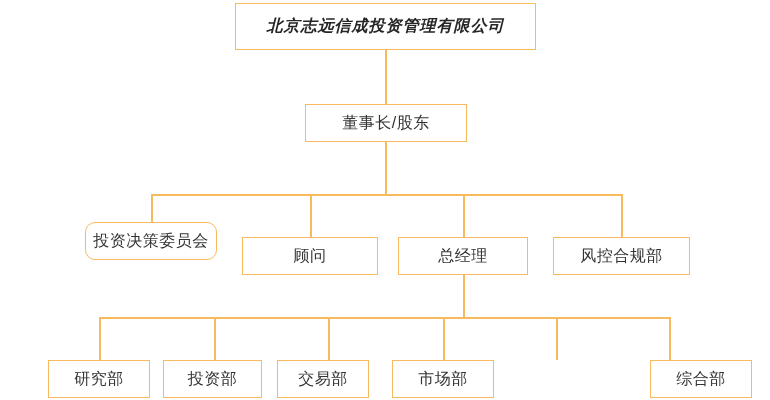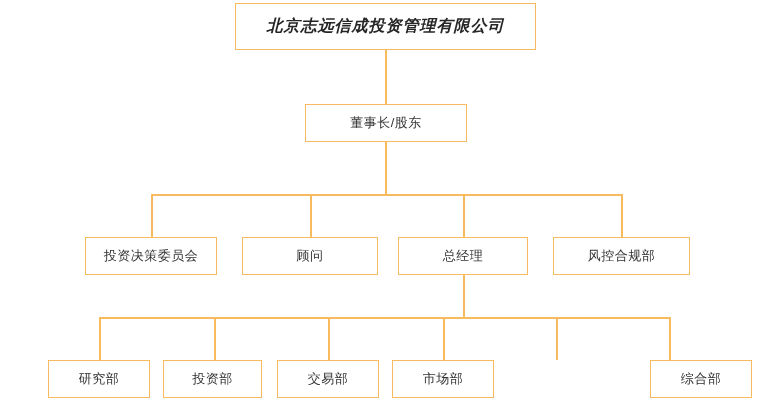--- a/index.html
+++ b/index.html
@@ -18,48 +18,48 @@
     overflow: hidden;
   }
   .node {
     position: absolute;
     border: 1px solid var(--accent);
     background: #ffffff;
     display: flex;
     align-items: center;
     justify-content: center;
     color: var(--node-text);
-    font-size: 13px;
+    font-size: 16px;
     letter-spacing: 0.5px;
     white-space: nowrap;
   }
   .node.root {
     font-size: 16px;
     font-weight: bold;
     color: var(--title-text);
     letter-spacing: 1px;
     font-style: italic;
   }
   .line {
     position: absolute;
     background: var(--accent);
   }
   .vline { width: 1.5px; }
   .hline { height: 1.5px; }
 
   
   .n-company   { left: 235px; top: 3px;   width: 301px; height: 47px; }
   .n-chairman  { left: 305px; top: 104px; width: 162px; height: 38px; }
-  .n-committee { left: 85px;  top: 237px; width: 132px; height: 38px; }
+  .n-committee { left: 85px;  top: 222px; width: 132px; height: 38px; border-radius: 10px; }
   .n-advisor   { left: 242px; top: 237px; width: 136px; height: 38px; }
   .n-gm        { left: 398px; top: 237px; width: 130px; height: 38px; }
   .n-risk      { left: 553px; top: 237px; width: 137px; height: 38px; justify-content: center; }
   .n-research  { left: 48px;  top: 360px; width: 102px; height: 38px; }
   .n-invest    { left: 163px; top: 360px; width: 99px; height: 38px; }
-  .n-trading   { left: 277px; top: 360px; width: 102px; height: 38px; }
+  .n-trading   { left: 277px; top: 360px; width: 92px; height: 38px; }
   .n-market    { left: 392px; top: 360px; width: 102px; height: 38px; }
   .n-finance   { left: 505px; top: 360px; width: 102px; height: 38px; }
   .n-general   { left: 618px; top: 360px; width: 102px; height: 38px; margin-left: 32px; }
 
   
   .c-root-down     { left: 385px; top: 50px;  height: 54px; }
   .c-chair-down    { left: 385px; top: 142px; height: 52px; }
   .c-rail-l3       { left: 151px; top: 194px; width: 471px; }
   .c-drop-l3-1     { left: 151px; top: 194px; height: 43px; }
   .c-drop-l3-2     { left: 310px; top: 194px; height: 43px; }

